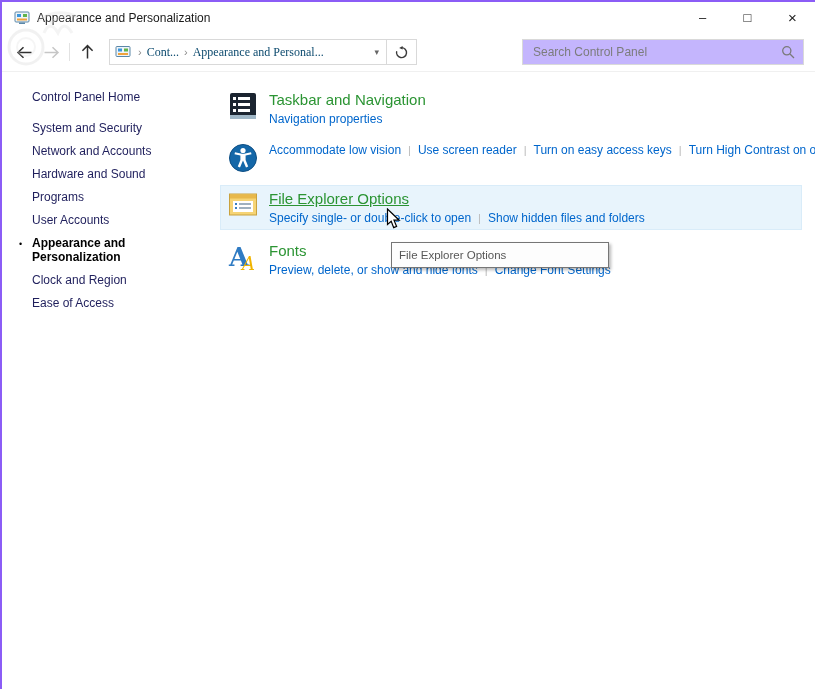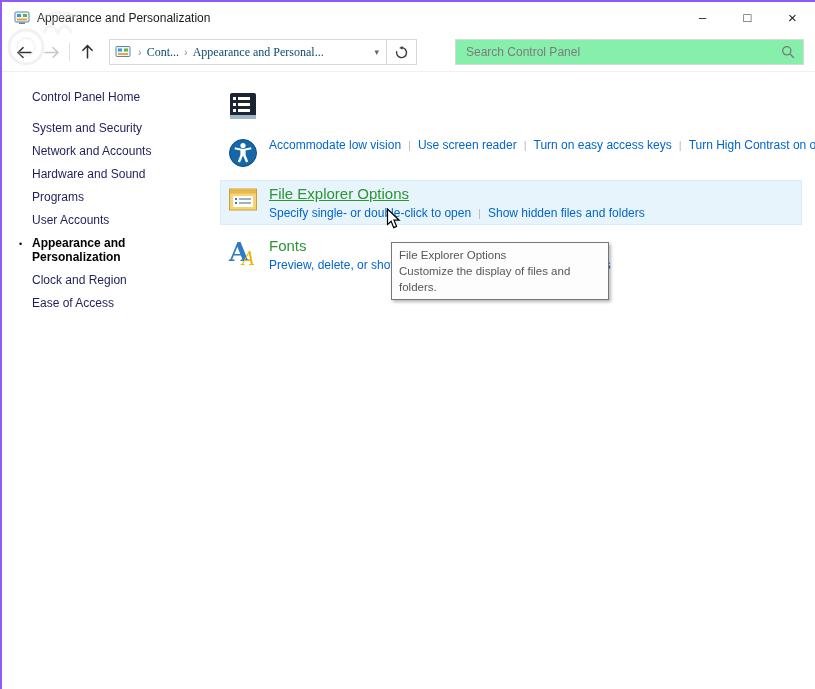--- a/index.html
+++ b/index.html
@@ -28,22 +28,22 @@
   .nav-divider{width:1px;height:18px;background:#e2e2e2;margin:0 6px 0 2px;flex:none;}
   .crumb-group{display:flex;height:26px;margin-left:6px;flex:none;}
   .breadcrumb{display:flex;align-items:center;border:1px solid #d9d9d9;width:278px;
               padding:0 5px;box-sizing:border-box;font-size:12px;color:#222;background:#fff;}
   .crumb-icon{width:16px;height:16px;flex:none;display:inline-flex;margin-right:2px;}
   .crumb-sep{color:#8a8a8a;font-size:11px;padding:0 5px;}
   .crumb-item{white-space:nowrap;color:#0c4a6e;cursor:default;font-family:Liberation Serif, serif;}
   .crumb-drop{margin-left:auto;color:#666;font-size:9px;padding:0 2px;cursor:default;}
   .refresh-btn{width:30px;border:1px solid #d9d9d9;border-left:none;display:flex;
                align-items:center;justify-content:center;background:#fff;box-sizing:border-box;}
-  .searchbox{margin-left:auto;width:349px;height:26px;border:1px solid #d9d9d9;
-             display:flex;align-items:center;padding:0 8px;box-sizing:border-box;background:#86efac;}
+  .searchbox{margin-left:auto;width:282px;height:26px;border:1px solid #d9d9d9;
+             display:flex;align-items:center;padding:0 8px;box-sizing:border-box;background:#c4b5fd;}
   .searchbox input{border:none;outline:none;flex:1;font-size:12px;color:#333;
                    font-family:inherit;background:transparent;}
   .searchbox input::placeholder{color:#7c7c7c;opacity:1;}
   .search-icon{flex:none;display:inline-flex;margin-left:6px;}
 
   
   .sidebar{position:absolute;left:0;top:72px;bottom:0;width:212px;box-sizing:border-box;
            padding:16px 8px 0 30px;font-size:12px;color:var(--sidebar-text,#1f1f5c);}
   .side-home{margin-bottom:17px;cursor:pointer;}
   .side-item{margin-bottom:9px;line-height:14px;max-width:150px;position:relative;cursor:pointer;}
@@ -179,20 +179,21 @@
     <rect x="3" y="3" width="26" height="26" rx="2" fill="#1b2430"></rect>
     <rect x="6" y="7" width="3" height="3" fill="#fff"></rect>
             <rect x="11" y="7" width="12" height="3" fill="#fff"></rect>
     <rect x="6" y="13" width="3" height="3" fill="#fff"></rect>
             <rect x="11" y="13" width="12" height="3" fill="#fff"></rect>
     <rect x="6" y="19" width="3" height="3" fill="#fff"></rect>
             <rect x="11" y="19" width="12" height="3" fill="#fff"></rect>
     <rect x="3" y="25" width="26" height="4" fill="#9fb6c6"></rect>
           </svg>
         </span>
+        <div class="cat-body"><a class="cat-title">Taskbar and Navigation</a><div class="cat-links"><a class="task-link">Navigation properties</a></div></div>
       </div>
       <div class="cat-row">
         <span class="cat-icon">
           <svg width="32" height="32" viewBox="0 0 32 32">
     <circle cx="16" cy="16" r="13.5" fill="#1467a8" stroke="#0d4e84"></circle>
     <circle cx="16" cy="8.6" r="2.6" fill="#fff"></circle>
     <path d="M7.5 12.2 L13.4 13.6 L13.4 18 L10.8 24.6 L13 25.5 L16 18.6 L19 25.5 L21.2 24.6 L18.6 18 L18.6 13.6 L24.5 12.2 L24 10.2 L16 12 L8 10.2 Z" fill="#fff"></path>
           </svg>
         </span>
         <div class="cat-body"><div class="cat-links"><a class="task-link">Accommodate low vision</a><span class="sep">|</span><a class="task-link">Use screen reader</a><span class="sep">|</span><a class="task-link">Turn on easy access keys</a><span class="sep">|</span><a class="task-link">Turn High Contrast on or off</a></div></div>
@@ -217,20 +218,19 @@
     <text x="2" y="25" font-size="26" font-weight="bold" fill="#2f7bc3" font-family="DejaVu Serif, serif">A</text>
     <text x="15" y="29" font-size="18" font-style="italic" fill="#f0b400" font-family="DejaVu Serif, serif">A</text>
           </svg>
         </span>
         <div class="cat-body"><a class="cat-title">Fonts</a><div class="cat-links"><a class="task-link">Preview, delete, or show and hide fonts</a><span class="sep">|</span><a class="task-link">Change Font Settings</a></div></div>
       </div>
     </div>
 
   <div class="tooltip">
     <div>File Explorer Options</div>
-    <div>Customize the display of files and folders.</div>
   </div>
 
   <svg class="cursor" width="17" height="22" viewBox="0 0 17 22">
     <path d="M1.5 1 L1.5 16.5 L5.2 13.2 L7.7 19.6 L10.6 18.4 L8 12.2 L13.2 12.2 Z" fill="#fff" stroke="#000" stroke-width="1.2"></path>
   </svg>
 
 </div>
 
 </body></html>

